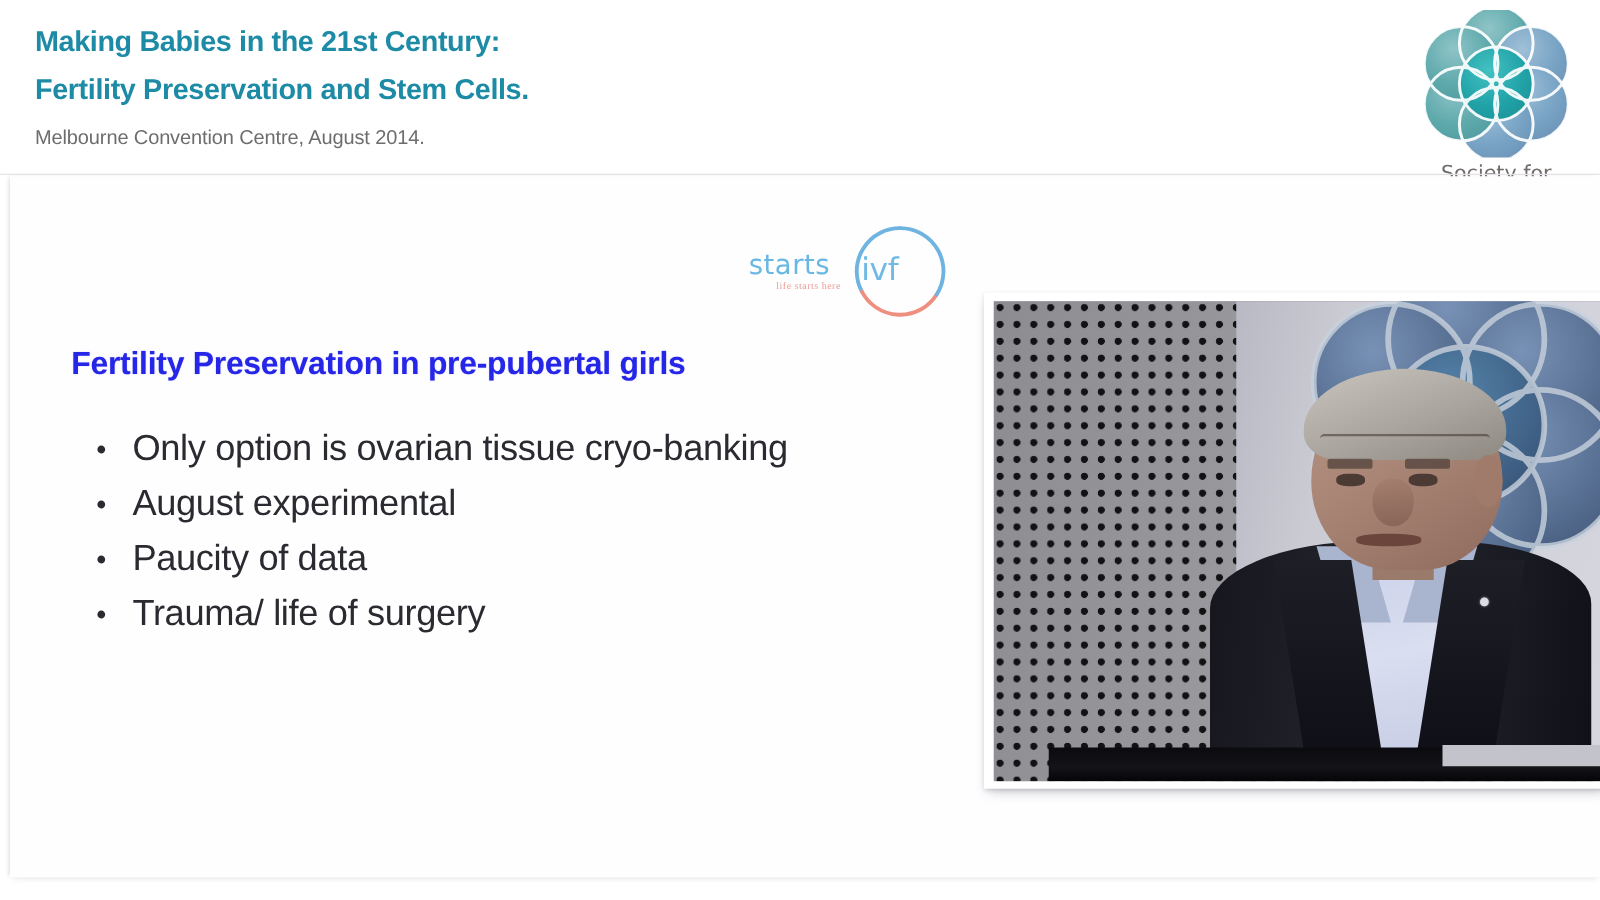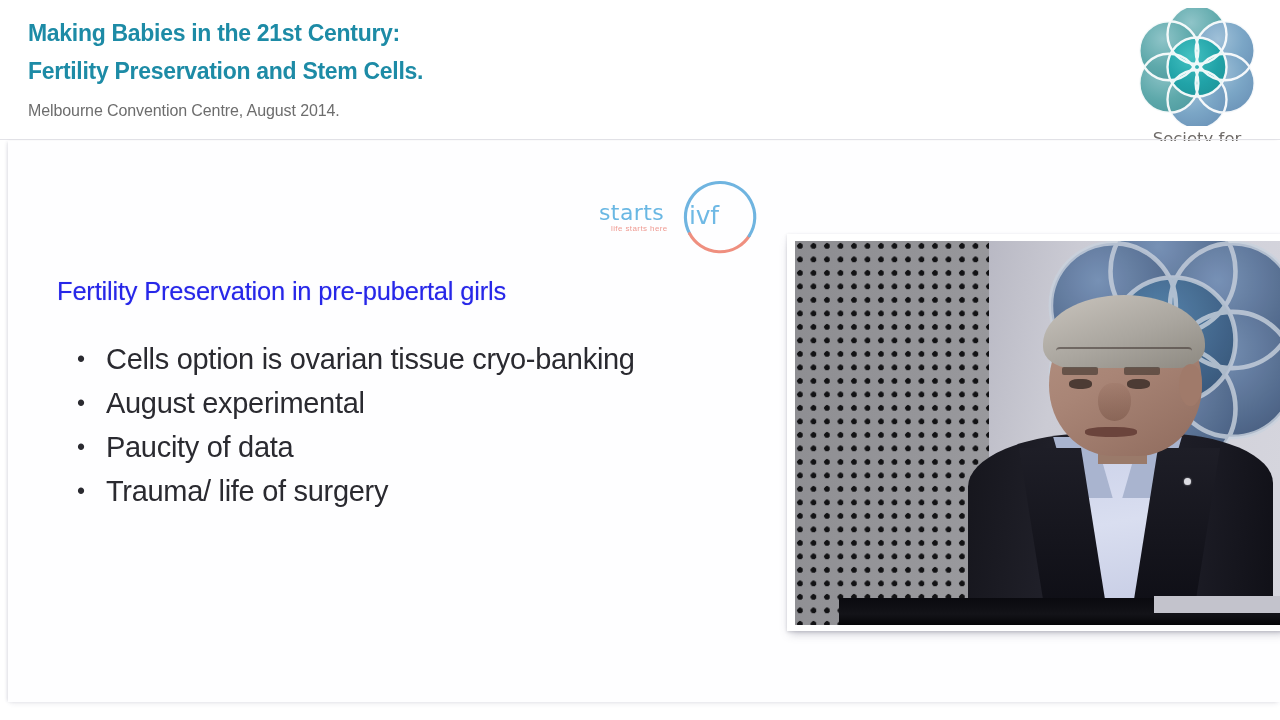--- a/index.html
+++ b/index.html
@@ -110,26 +110,26 @@
     position: absolute;
     left: 8px;
     top: 22px;
     color: #69b7e3;
     font-size: 22px;
     letter-spacing: 0.4px;
     font-family: "DejaVu Sans", sans-serif;
   }
   .monash-tag {
     position: absolute;
-    left: 20px;
+    left: 30px;
     top: 46px;
     color: #ef9a92;
     font-size: 8px;
     letter-spacing: 0.4px;
-    font-family: Liberation Sans, sans-serif;
+    font-family: Liberation Serif, serif;
   }
   .monash-ring {
     position: absolute;
     left: 90px;
     top: 0px;
     width: 78px;
     height: 78px;
   }
   .monash-ivf {
     position: absolute;
@@ -141,21 +141,21 @@
     letter-spacing: -0.3px;
     font-family: "DejaVu Sans", sans-serif;
   }
 
   
   .body-heading {
     position: absolute;
     left: 49px;
     top: 136px;
     color: #2626e8;
-    font-weight: normal;
+    font-weight: bold;
     font-size: 25.5px;
     letter-spacing: -0.2px;
     white-space: nowrap;
     text-shadow: 0 0 1px rgba(38,38,232,.35);
   }
 
   
   .bullets {
     position: absolute;
     left: 62px;
@@ -464,21 +464,21 @@
         <path d="M39 4.5 A34.5 34.5 0 0 0 8.6 55.5" fill="none" stroke="#6fb4e0" stroke-width="3.1" stroke-linecap="round"></path>
         <path d="M8.6 55.5 A34.5 34.5 0 0 0 68.2 57.8" fill="none" stroke="#ef8f7f" stroke-width="3.1" stroke-linecap="round"></path>
         <path d="M68.2 57.8 A34.5 34.5 0 0 0 39 4.5" fill="none" stroke="#6fb4e0" stroke-width="3.1" stroke-linecap="round"></path>
       </svg>
       <div class="monash-ivf">ivf</div>
     </div>
 
     <div class="body-heading">Fertility Preservation in pre-pubertal girls</div>
 
     <ul class="bullets">
-      <li class="bullet-item">Cells option is ovarian tissue cryo-banking</li>
+      <li class="bullet-item">Only option is ovarian tissue cryo-banking</li>
       <li class="bullet-item">August experimental</li>
       <li class="bullet-item">Paucity of data</li>
       <li class="bullet-item">Trauma/ life of surgery</li>
     </ul>
 
     <div class="video-inset">
       <div class="video-frame">
 
         <div class="panel"></div>
 

